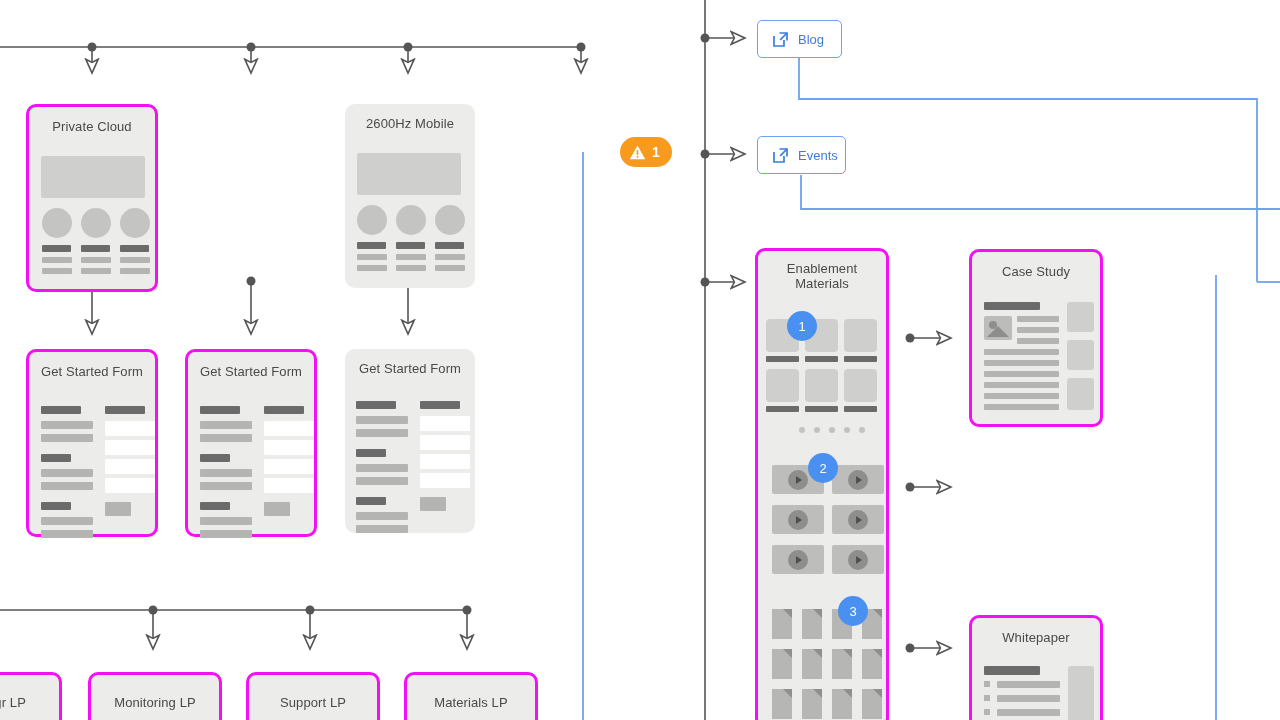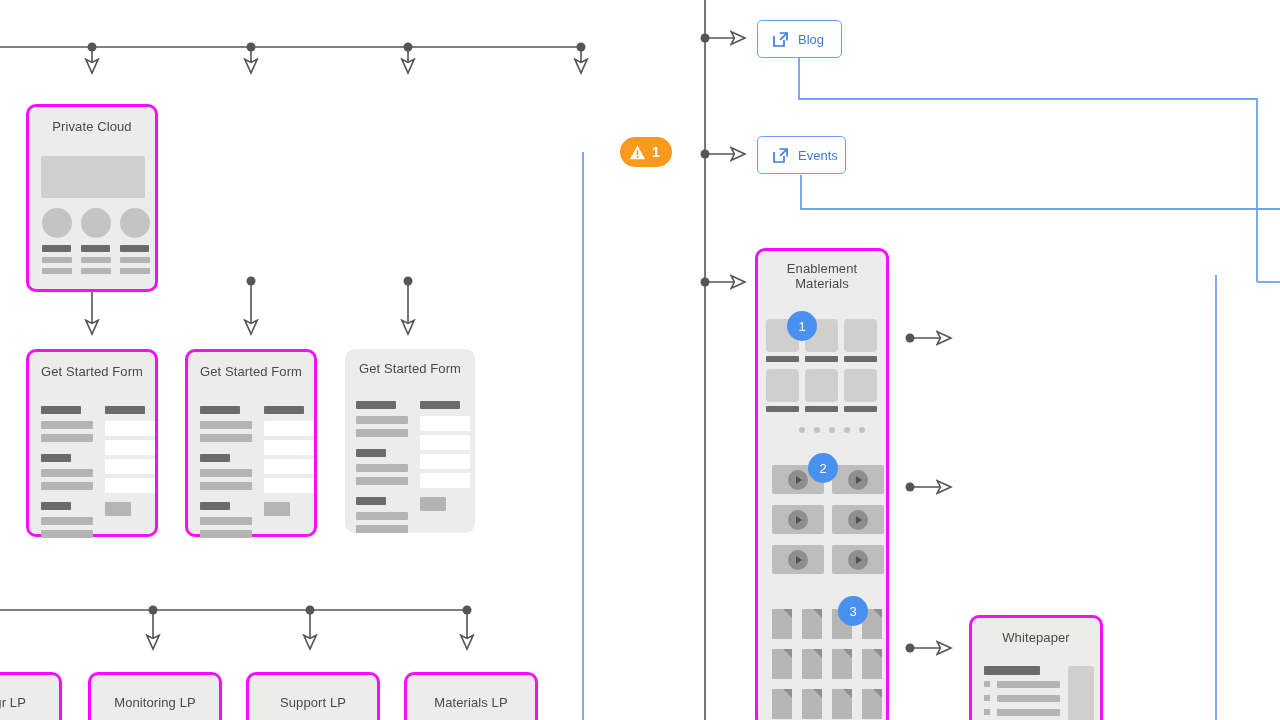--- a/index.html
+++ b/index.html
@@ -165,20 +165,36 @@
     <div class="bar dk" style="left:91px;top:138px;width:29px;height:7px;"></div>
     <div class="bar md" style="left:13px;top:150px;width:30px;height:6px;"></div>
     <div class="bar md" style="left:52px;top:150px;width:30px;height:6px;"></div>
     <div class="bar md" style="left:91px;top:150px;width:30px;height:6px;"></div>
     <div class="bar md" style="left:13px;top:161px;width:30px;height:6px;"></div>
     <div class="bar md" style="left:52px;top:161px;width:30px;height:6px;"></div>
     <div class="bar md" style="left:91px;top:161px;width:30px;height:6px;"></div>
   </div>
 
 
+  <div class="wf-card" style="left:345px;top:104px;width:130px;height:184px;">
+    <div class="wf-title">2600Hz Mobile</div>
+    <div class="ph" style="left:12px;top:49px;width:104px;height:42px;"></div>
+    <div class="circ" style="left:12px;top:101px;width:30px;height:30px;"></div>
+    <div class="circ" style="left:51px;top:101px;width:30px;height:30px;"></div>
+    <div class="circ" style="left:90px;top:101px;width:30px;height:30px;"></div>
+    <div class="bar dk" style="left:12px;top:138px;width:29px;height:7px;"></div>
+    <div class="bar dk" style="left:51px;top:138px;width:29px;height:7px;"></div>
+    <div class="bar dk" style="left:90px;top:138px;width:29px;height:7px;"></div>
+    <div class="bar md" style="left:12px;top:150px;width:30px;height:6px;"></div>
+    <div class="bar md" style="left:51px;top:150px;width:30px;height:6px;"></div>
+    <div class="bar md" style="left:90px;top:150px;width:30px;height:6px;"></div>
+    <div class="bar md" style="left:12px;top:161px;width:30px;height:6px;"></div>
+    <div class="bar md" style="left:51px;top:161px;width:30px;height:6px;"></div>
+    <div class="bar md" style="left:90px;top:161px;width:30px;height:6px;"></div>
+  </div>
 
 
   <div class="warn-badge" style="left:620px;top:137px;">
     <svg viewBox="0 0 17 17">
       <path d="M8.5,1.6 L16.2,15.2 L0.8,15.2 Z" fill="#ffffff"></path>
       <rect x="7.7" y="6" width="1.6" height="5" fill="#f79a1e"></rect>
       <rect x="7.7" y="12" width="1.6" height="1.8" fill="#f79a1e"></rect>
     </svg>
     <span>1</span>
   </div>
@@ -336,20 +352,37 @@
   <div class="num-badge" style="left:787px;top:311px;">
     <span>1</span>
   </div>
   <div class="num-badge" style="left:808px;top:453px;">
     <span>2</span>
   </div>
   <div class="num-badge" style="left:838px;top:596px;">
     <span>3</span>
   </div>
 
+  <div class="wf-card sel" style="left:969px;top:249px;width:134px;height:178px;">
+    <div class="wf-title">Case Study</div>
+    <div class="bar dk" style="left:12px;top:50px;width:56px;height:8px;"></div>
+    <div class="img-ph" style="left:12px;top:64px;width:28px;height:24px;"></div>
+    <div class="bar md" style="left:45px;top:64px;width:42px;height:6px;"></div>
+    <div class="bar md" style="left:45px;top:75px;width:42px;height:6px;"></div>
+    <div class="bar md" style="left:45px;top:86px;width:42px;height:6px;"></div>
+    <div class="bar md" style="left:12px;top:97px;width:75px;height:6px;"></div>
+    <div class="bar md" style="left:12px;top:108px;width:75px;height:6px;"></div>
+    <div class="bar md" style="left:12px;top:119px;width:75px;height:6px;"></div>
+    <div class="bar md" style="left:12px;top:130px;width:75px;height:6px;"></div>
+    <div class="bar md" style="left:12px;top:141px;width:75px;height:6px;"></div>
+    <div class="bar md" style="left:12px;top:152px;width:75px;height:6px;"></div>
+    <div class="ph" style="left:95px;top:50px;width:27px;height:30px;border-radius:3px;"></div>
+    <div class="ph" style="left:95px;top:88px;width:27px;height:30px;border-radius:3px;"></div>
+    <div class="ph" style="left:95px;top:126px;width:27px;height:32px;border-radius:3px;"></div>
+  </div>
 
 
   <div class="wf-card sel" style="left:969px;top:615px;width:134px;height:178px;">
     <div class="wf-title">Whitepaper</div>
     <div class="bar dk" style="left:12px;top:48px;width:56px;height:9px;"></div>
     <div class="bullet" style="left:12px;top:63px;"></div>
     <div class="bar md" style="left:25px;top:63px;width:63px;height:7px;"></div>
     <div class="bullet" style="left:12px;top:77px;"></div>
     <div class="bar md" style="left:25px;top:77px;width:63px;height:7px;"></div>
     <div class="bullet" style="left:12px;top:91px;"></div>

